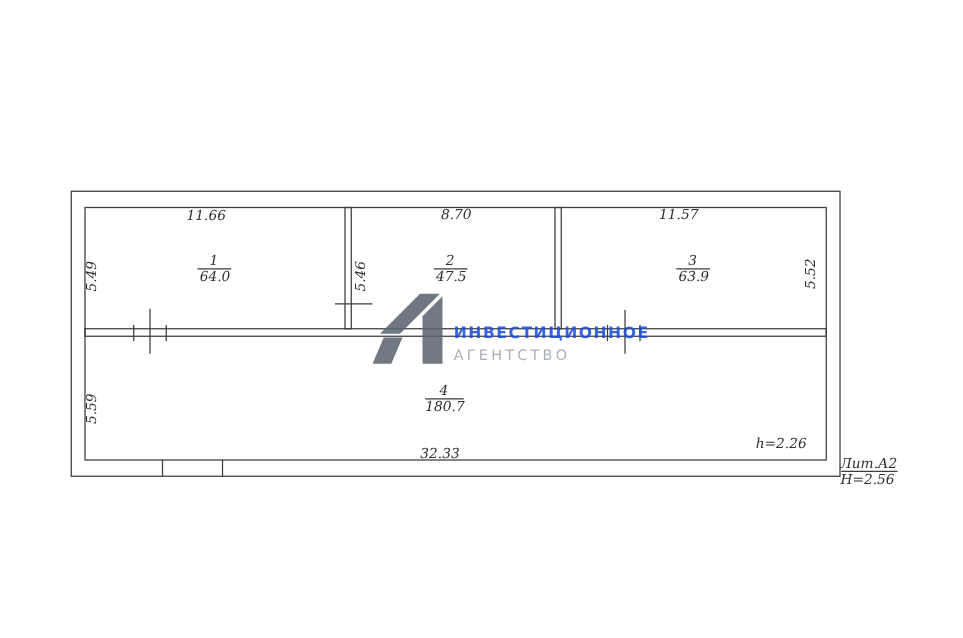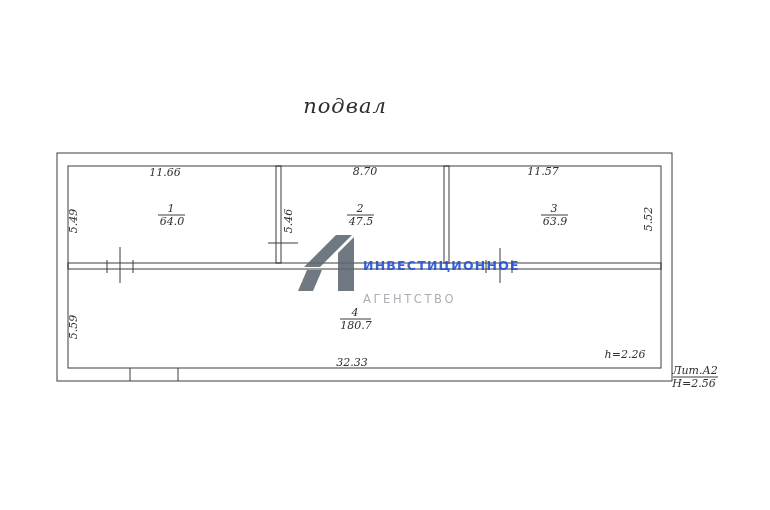--- a/index.html
+++ b/index.html
@@ -25,28 +25,27 @@
     fill:#2f2f2f;
     font-family:"DejaVu Serif", serif;
     font-style:italic;
     font-size:11px;
     text-anchor:middle;
   }
   .watermark{position:absolute;left:298px;top:233px;opacity:0.88;}
   .wm-logo{position:absolute;left:0;top:0;}
   .wm-text{position:absolute;left:65px;top:25px;font-family:"DejaVu Sans", sans-serif;white-space:nowrap;}
   .wm-line1{font-size:12.5px;font-weight:600;letter-spacing:1.2px;color:#1d4ed8;}
-  .wm-line2{font-size:11.5px;font-weight:400;letter-spacing:2.6px;color:#a0a5ab;margin-top:19px;}
+  .wm-line2{font-size:11.5px;font-weight:400;letter-spacing:2.6px;color:#a0a5ab;margin-top:4px;}
 </style>
 </head>
 <body>
 
 <div class="page">
 
-  <div class="plan-title">подвал</div>
 
   <svg class="plan" width="770" height="510" viewBox="0 0 770 510">
 
     <rect x="57" y="153" width="615" height="228"></rect>
     <rect x="68" y="166" width="593" height="202"></rect>
 
     <rect x="276" y="166" width="5" height="97"></rect>
     <rect x="444" y="166" width="5" height="97"></rect>
     <rect x="68" y="263" width="593" height="6"></rect>
 

